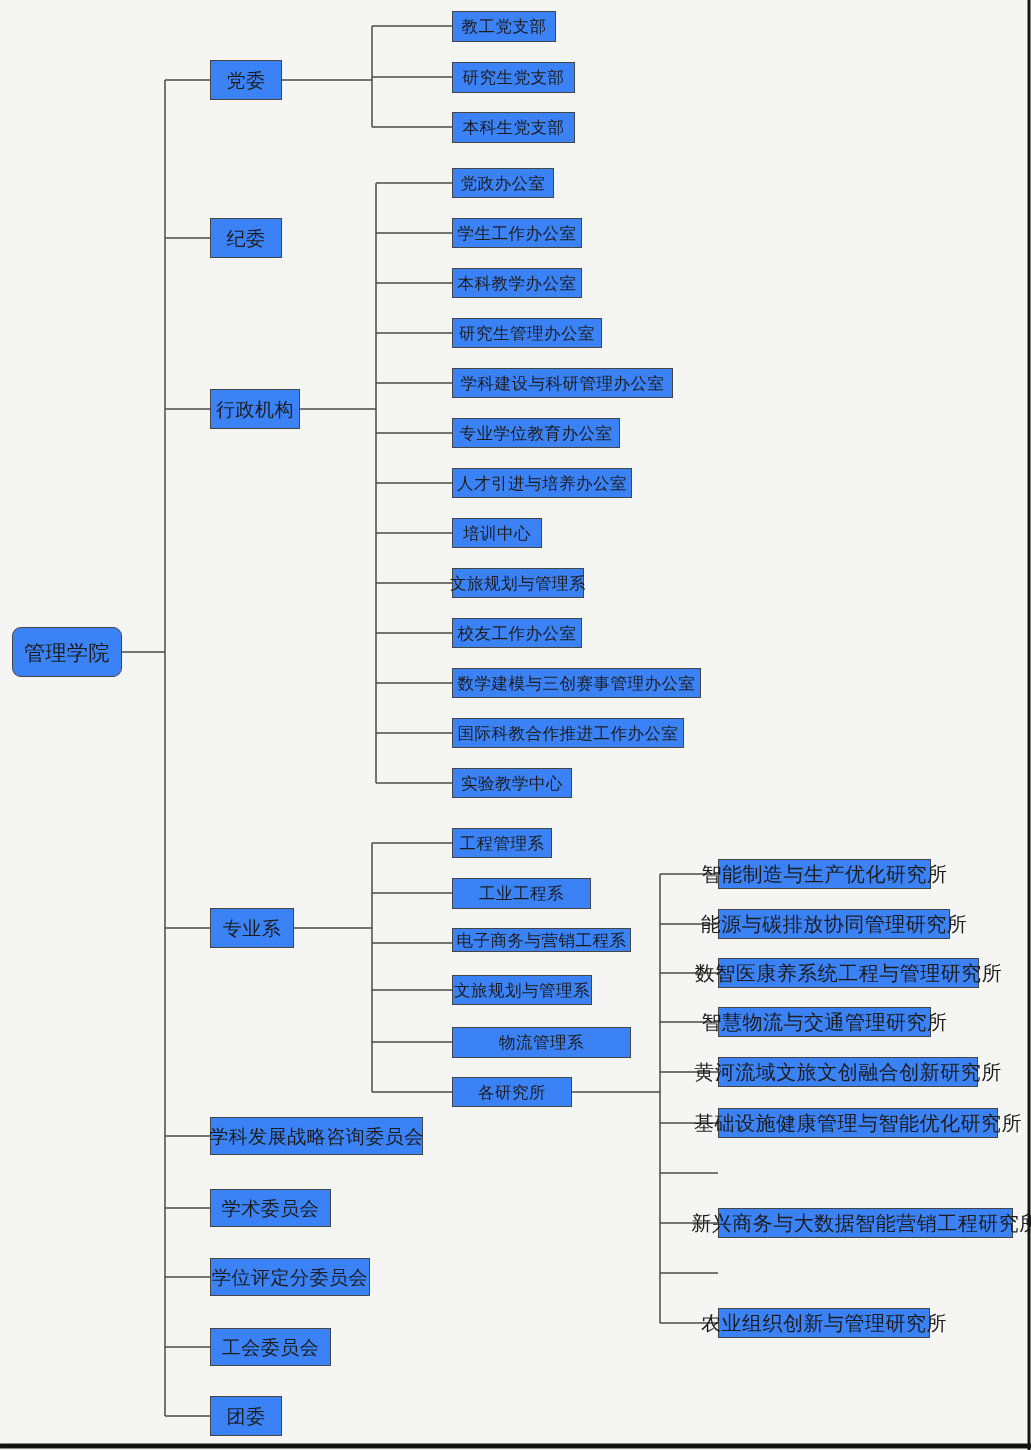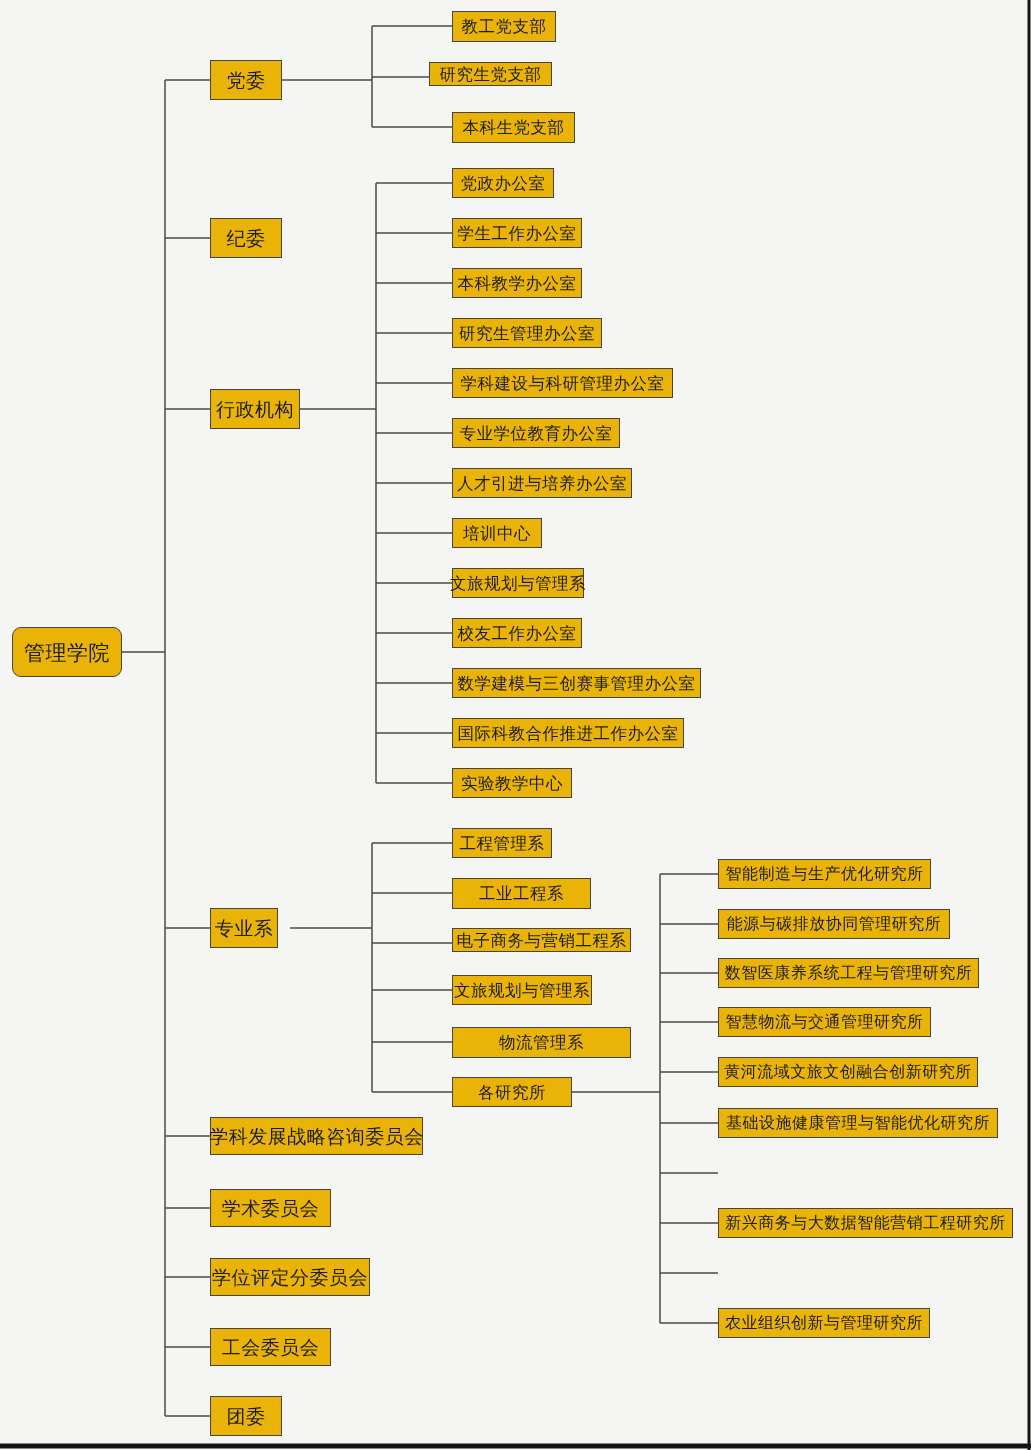--- a/index.html
+++ b/index.html
@@ -5,27 +5,27 @@
   html,body{margin:0;padding:0;}
   body{background:#e9e9e9;font-family:"Liberation Sans","DejaVu Sans",sans-serif;}
   #canvas{
     position:relative;width:1031px;height:1450px;overflow:hidden;
     background:#f5f5f3;margin:0 auto;
   }
   #lines{position:absolute;left:0;top:0;width:1031px;height:1450px;}
   .node{
     position:absolute;box-sizing:border-box;
     display:flex;align-items:center;justify-content:center;
-    background:#eab308;border:1.5px solid #454545;color:#1c1c1c;
+    background:#3b82f6;border:1.5px solid #454545;color:#1c1c1c;
     white-space:nowrap;line-height:1;letter-spacing:0.5px;
   }
   .root{font-size:21px;border-radius:9px;border-width:1.6px;}
   .lv1{font-size:19px;}
   .child{font-size:16.5px;}
-  .inst{font-size:16px;}
+  .inst{font-size:20px;}
   .edge{stroke:#4a4a4a;stroke-width:1.5;fill:none;}
   .frame{stroke:#1a1a1a;fill:#111;}
 </style>
 </head>
 <body>
 
 <div id="canvas">
 
   <svg id="lines" viewBox="0 0 1031 1450" xmlns="http://www.w3.org/2000/svg">
 
@@ -88,29 +88,29 @@
 
     <rect class="frame" x="0" y="1444" width="1031" height="4"></rect>
     <rect class="frame" x="1028" y="0" width="2" height="1450"></rect>
   </svg>
 
   <div class="node root" style="left:12px;top:627px;width:110px;height:50px">管理学院</div>
 
   <div class="node lv1" style="left:210px;top:60px;width:72px;height:40px">党委</div>
   <div class="node lv1" style="left:210px;top:218px;width:72px;height:40px">纪委</div>
   <div class="node lv1" style="left:210px;top:389px;width:90px;height:40px">行政机构</div>
-  <div class="node lv1" style="left:210px;top:908px;width:68px;height:40px">专业系</div>
+  <div class="node lv1" style="left:210px;top:908px;width:84px;height:40px">专业系</div>
   <div class="node lv1" style="left:210px;top:1117px;width:213px;height:38px">学科发展战略咨询委员会</div>
   <div class="node lv1" style="left:210px;top:1189px;width:121px;height:38px">学术委员会</div>
   <div class="node lv1" style="left:210px;top:1258px;width:160px;height:38px">学位评定分委员会</div>
   <div class="node lv1" style="left:210px;top:1328px;width:121px;height:38px">工会委员会</div>
   <div class="node lv1" style="left:210px;top:1396px;width:72px;height:40px">团委</div>
 
   <div class="node child" style="left:452px;top:11px;width:104px;height:31px">教工党支部</div>
-  <div class="node child" style="left:429px;top:62px;width:123px;height:24px">研究生党支部</div>
+  <div class="node child" style="left:452px;top:62px;width:123px;height:31px">研究生党支部</div>
   <div class="node child" style="left:452px;top:112px;width:123px;height:31px">本科生党支部</div>
 
   <div class="node child" style="left:452px;top:168px;width:102px;height:30px">党政办公室</div>
   <div class="node child" style="left:452px;top:218px;width:130px;height:30px">学生工作办公室</div>
   <div class="node child" style="left:452px;top:268px;width:130px;height:30px">本科教学办公室</div>
   <div class="node child" style="left:452px;top:318px;width:150px;height:30px">研究生管理办公室</div>
   <div class="node child" style="left:452px;top:368px;width:221px;height:30px">学科建设与科研管理办公室</div>
   <div class="node child" style="left:452px;top:418px;width:168px;height:30px">专业学位教育办公室</div>
   <div class="node child" style="left:452px;top:468px;width:180px;height:30px">人才引进与培养办公室</div>
   <div class="node child" style="left:452px;top:518px;width:90px;height:30px">培训中心</div>

